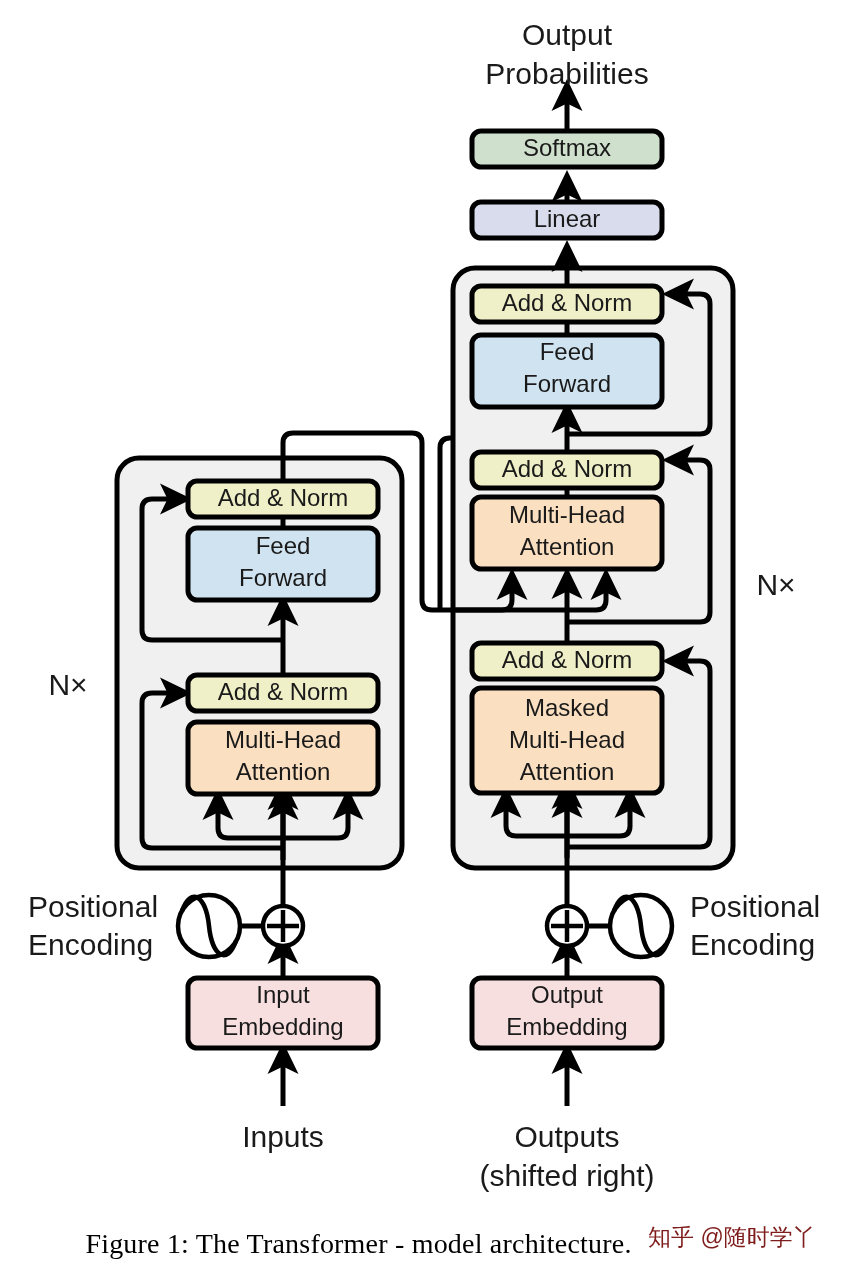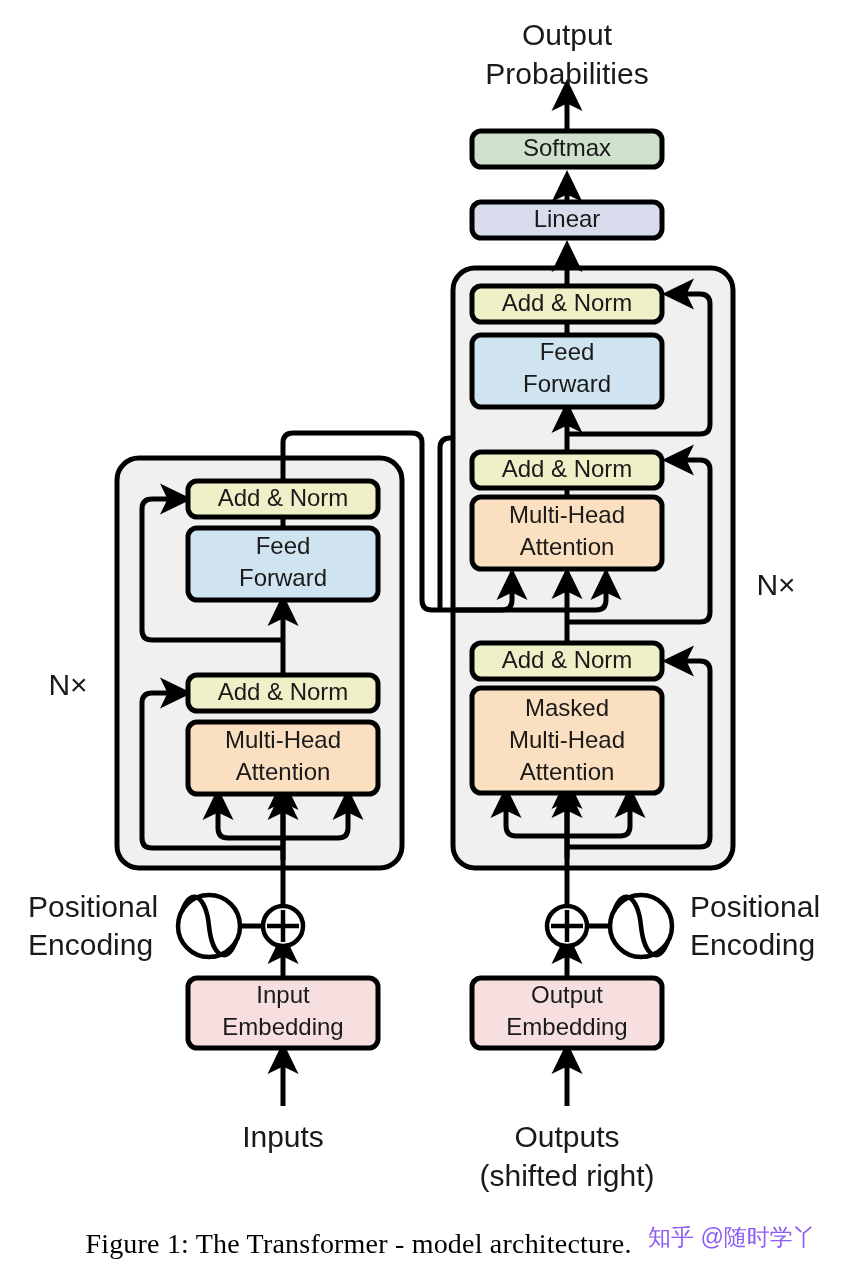--- a/index.html
+++ b/index.html
@@ -90,21 +90,21 @@
     font-size: 28px;
     color: #000000;
     letter-spacing: 0.2px;
   }
   .watermark {
     position: absolute;
     left: 648px;
     top: 1222px;
     font-family: "Liberation Sans", sans-serif;
     font-size: 23px;
-    color: #8b5cf6;
+    color: #7f1d1d;
     white-space: nowrap;
     pointer-events: none;
   }
 </style>
 </head>
 <body>
 
 <div id="figure-root">
 
 <svg id="diagram" viewBox="0 0 850 1282" xmlns="http://www.w3.org/2000/svg">

